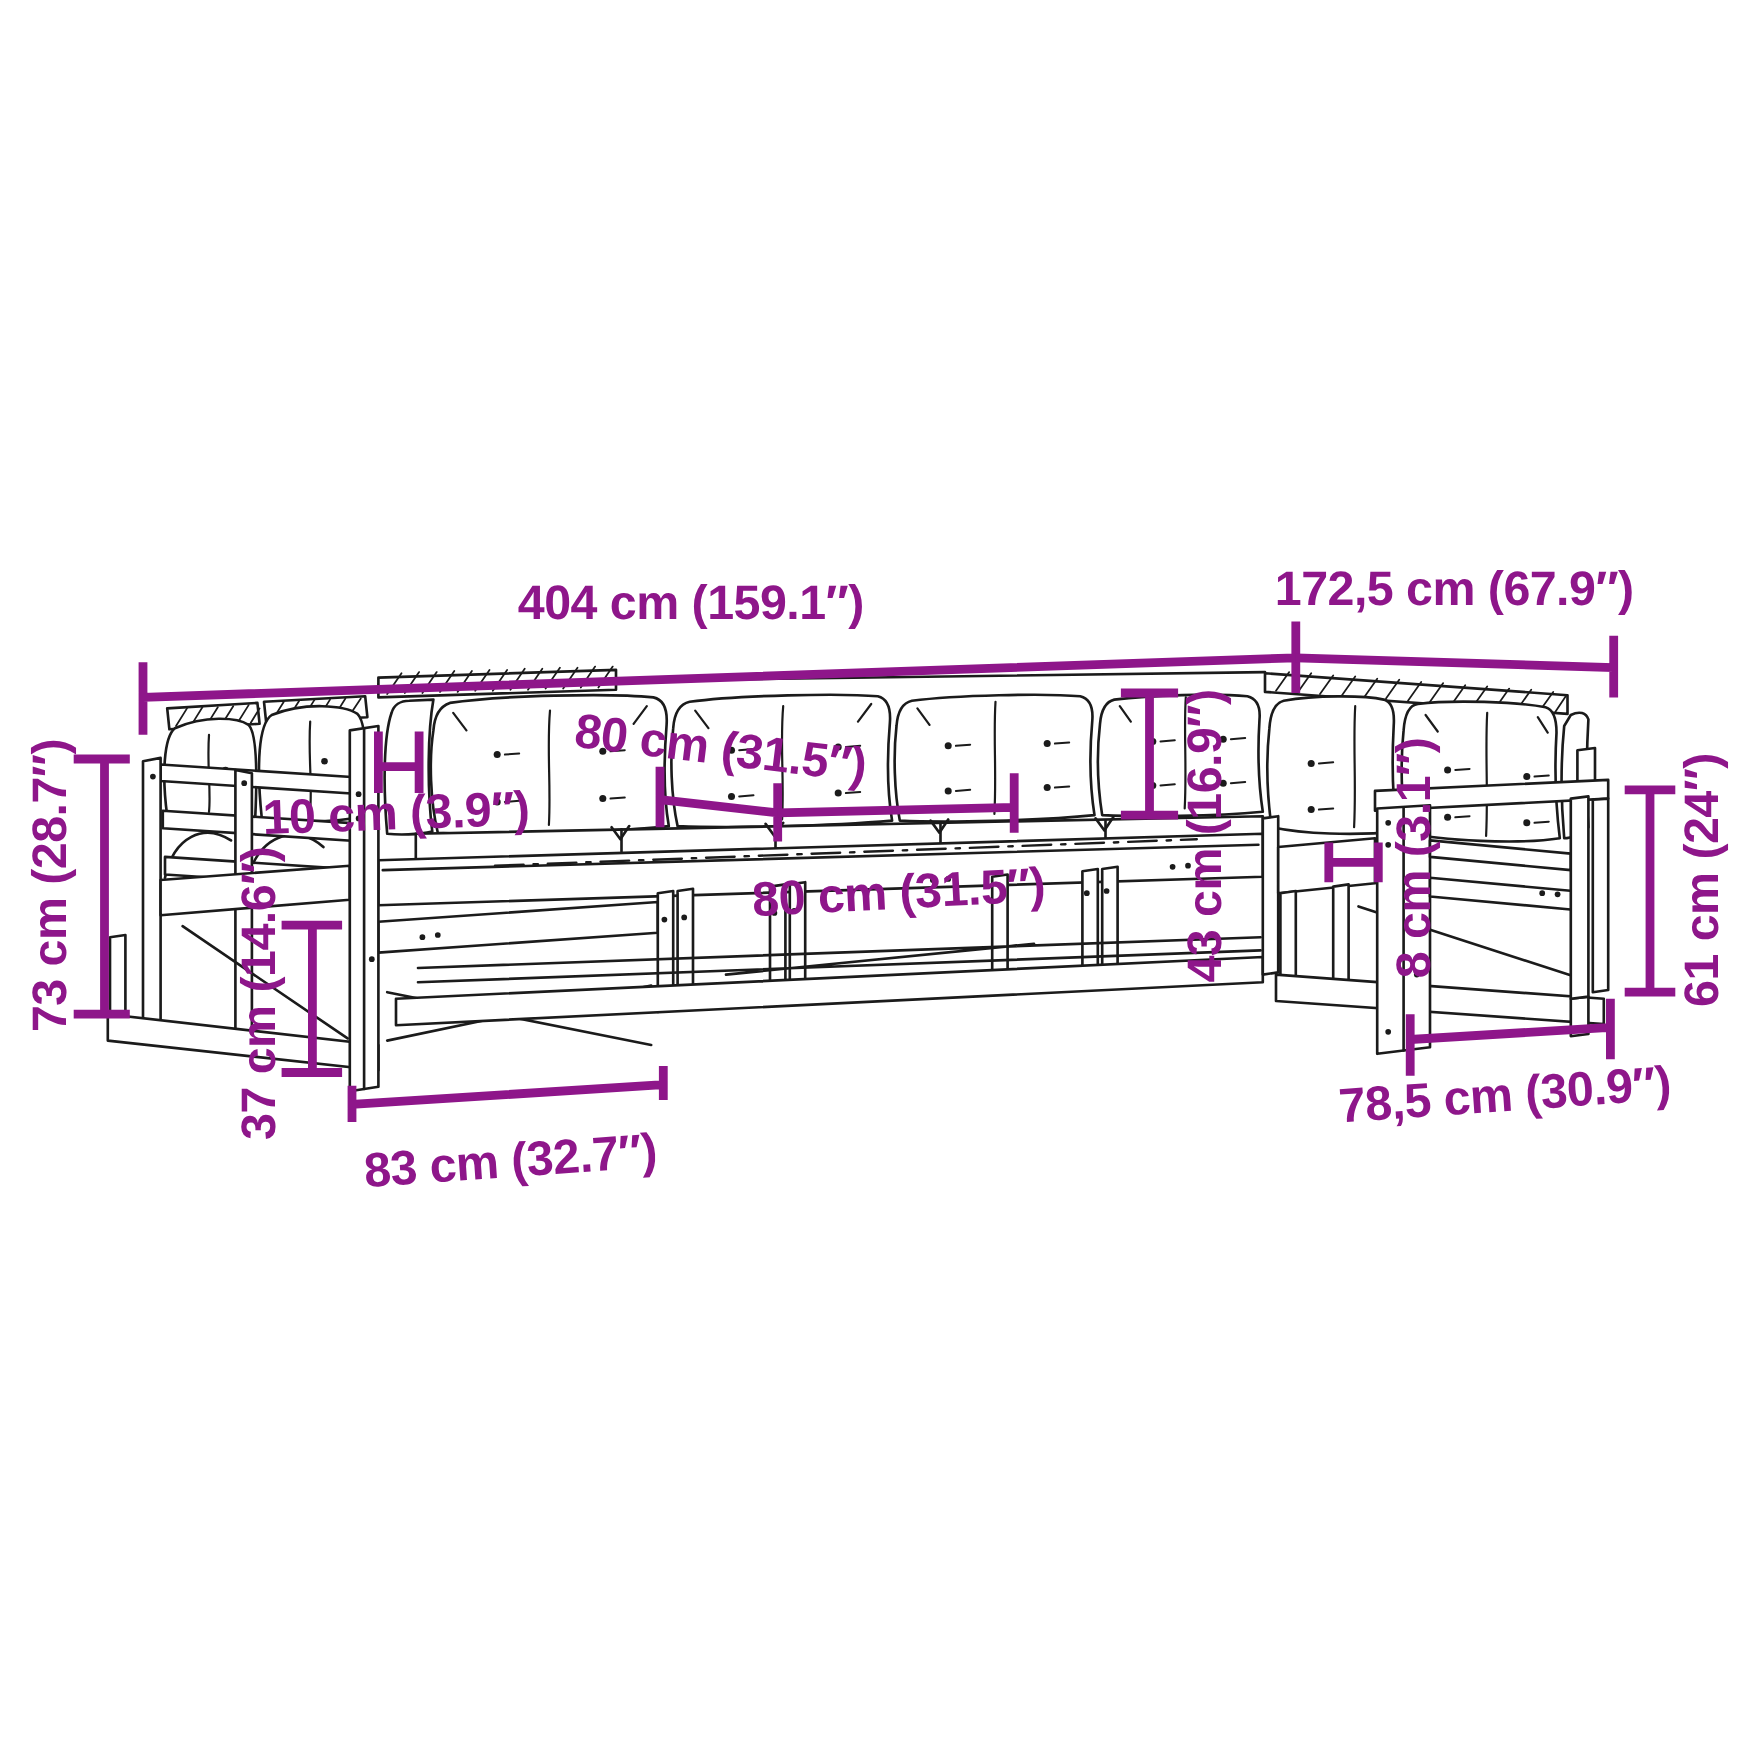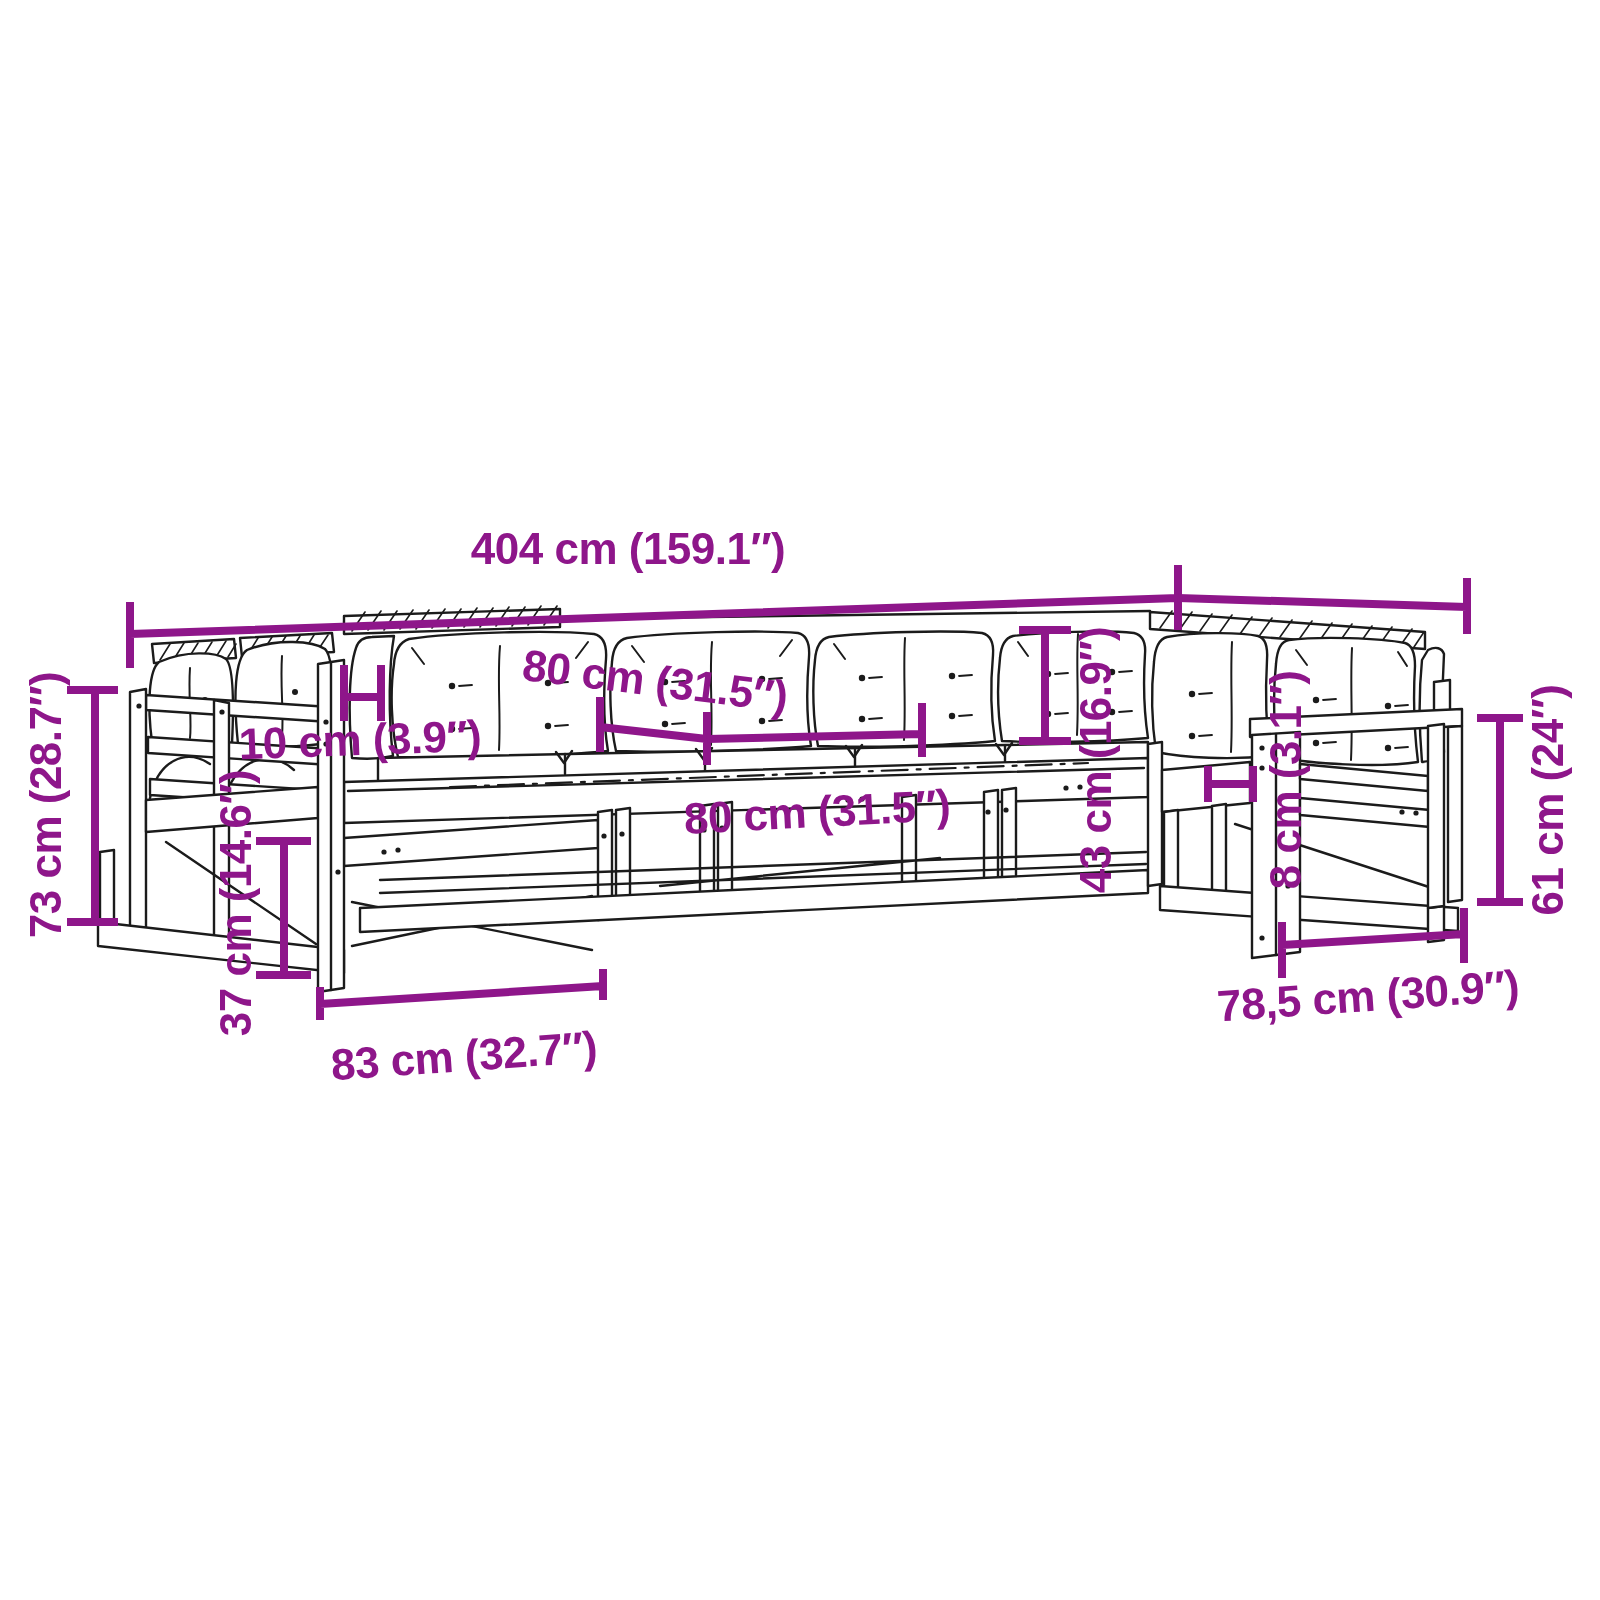--- a/index.html
+++ b/index.html
@@ -233,20 +233,21 @@
     <g>
       <path d="M284,841 L284,975 M256,841 L311,841 M256,975 L311,975"></path>
     </g>
     <g>
       <path d="M320,1004 L603,986 M320,987 L320,1020 M603,969 L603,1000"></path>
     </g>
   </g>
 </svg>
 
 <div class="dim-label r0" style="left:628px;top:549px">404 cm (159.1″)</div>
+<div class="dim-label r0" style="left:1322px;top:536px">172,5 cm (67.9″)</div>
 <div class="dim-label rm90" style="left:46px;top:805px">73 cm (28.7″)</div>
 <div class="dim-label rm2" style="left:360px;top:740px">10 cm (3.9″)</div>
 <div class="dim-label rp7" style="left:655px;top:681px">80 cm (31.5″)</div>
 <div class="dim-label rm3" style="left:817px;top:812px">80 cm (31.5″)</div>
 <div class="dim-label rm90" style="left:1096px;top:760px">43 cm (16.9″)</div>
 <div class="dim-label rm90" style="left:1286px;top:780px">8 cm (3.1″)</div>
 <div class="dim-label rm90" style="left:1548px;top:800px">61 cm (24″)</div>
 <div class="dim-label rm4" style="left:1368px;top:996px">78,5 cm (30.9″)</div>
 <div class="dim-label rm90" style="left:236px;top:903px">37 cm (14.6″)</div>
 <div class="dim-label rm4" style="left:464px;top:1056px">83 cm (32.7″)</div>

